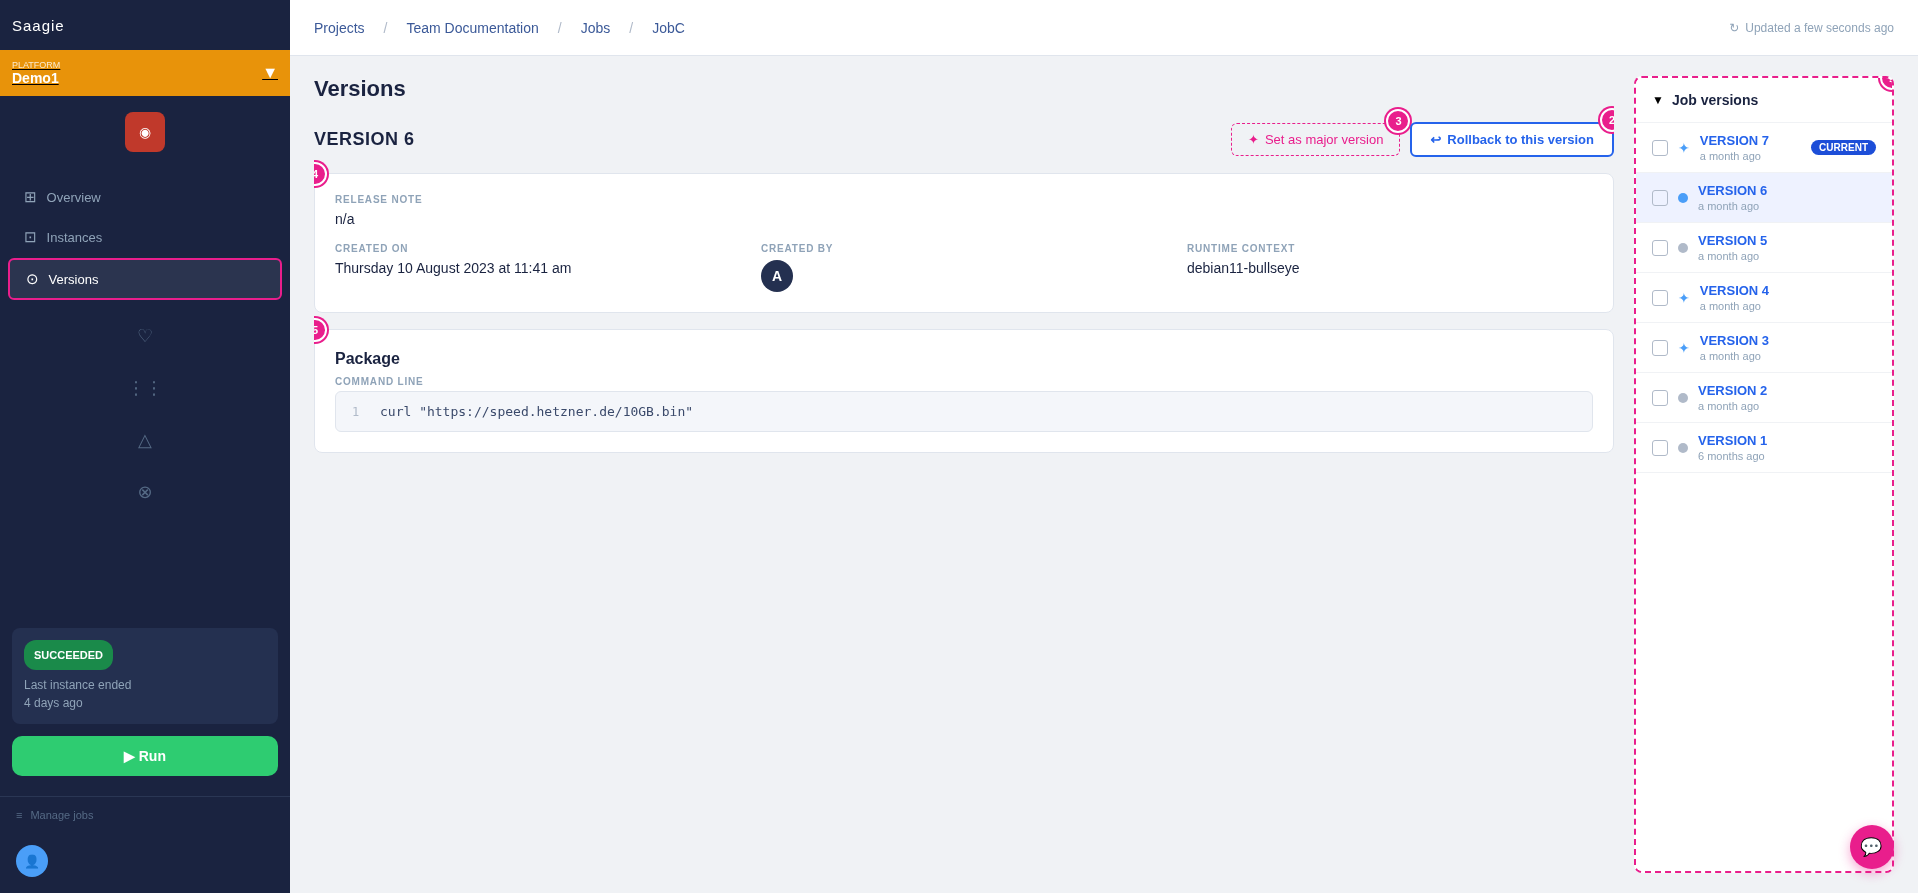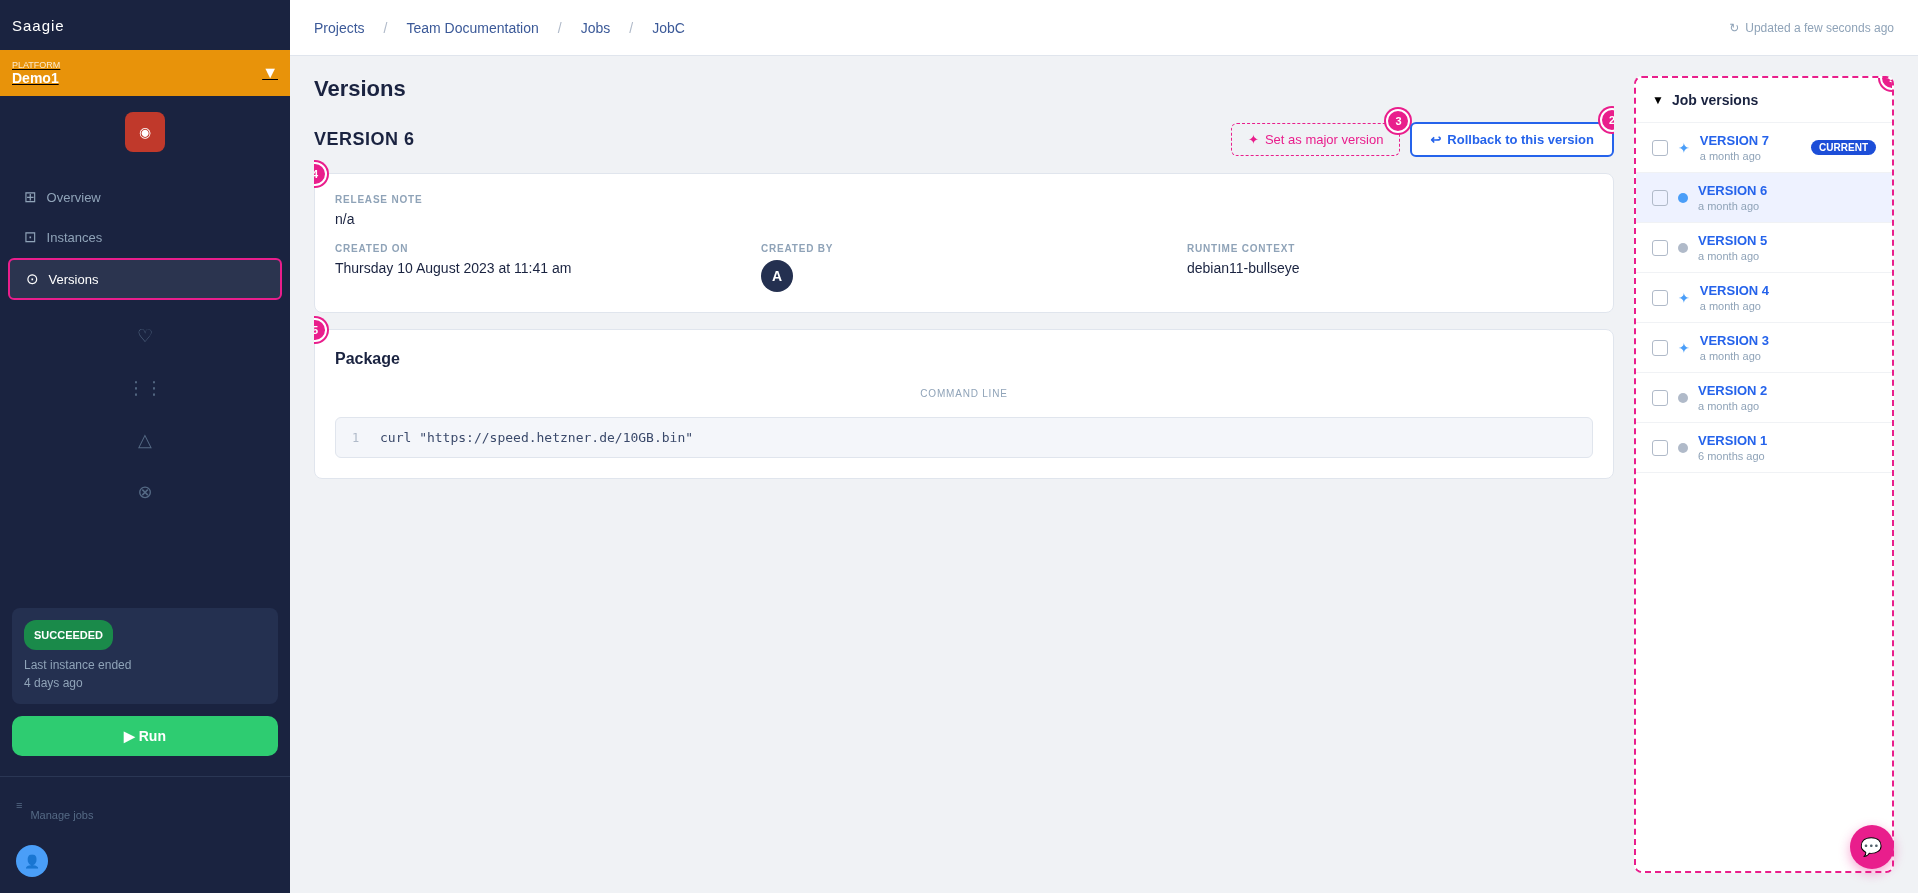--- a/index.html
+++ b/index.html
@@ -222,22 +222,22 @@
       border-radius: 50%;
       background: #243050;
       color: #fff;
       display: flex;
       align-items: center;
       justify-content: center;
       font-size: 14px;
       font-weight: 600;
     }
 
-    .package-title { font-size: 16px; font-weight: 600; color: #1a2340; margin-bottom: 20px; }
-    .cmd-label { font-size: 10px; font-weight: 400; color: #8fa3b8; text-transform: uppercase; letter-spacing: 0.8px; margin-bottom: 18px; text-align: center; }
+    .package-title { font-size: 16px; font-weight: 600; color: #1a2340; margin-bottom: 8px; }
+    .cmd-label { font-size: 10px; font-weight: 700; color: #8fa3b8; text-transform: uppercase; letter-spacing: 0.8px; margin-bottom: 4px; }
     .cmd-box {
       background: #f4f6fa;
       border: 1px solid #e0e5ed;
       border-radius: 6px;
       padding: 12px 16px;
       font-family: monospace;
       font-size: 13px;
       color: #3b4a6b;
       display: flex;
       align-items: center;
@@ -377,21 +377,21 @@
     <div class="status-text">
       <span>Last instance ended</span><br>
       <span>4 days ago</span>
     </div>
   </div>
 
   <button class="run-btn">▶  Run</button>
 
   <div class="sidebar-footer">
     <span>≡</span>
-    <span style="cursor:pointer;margin-top:20px;">Manage jobs</span>
+    <span style="cursor:pointer;">Manage jobs</span>
   </div>
 
   <div style="padding:12px 16px 16px; display:flex; align-items:center;">
     <div style="width:32px;height:32px;border-radius:50%;background:#4a9ef8;display:flex;align-items:center;justify-content:center;color:#fff;font-size:13px;cursor:pointer;">👤</div>
   </div>
 </div>
 
 <div class="main">
 
   <div class="topbar">

